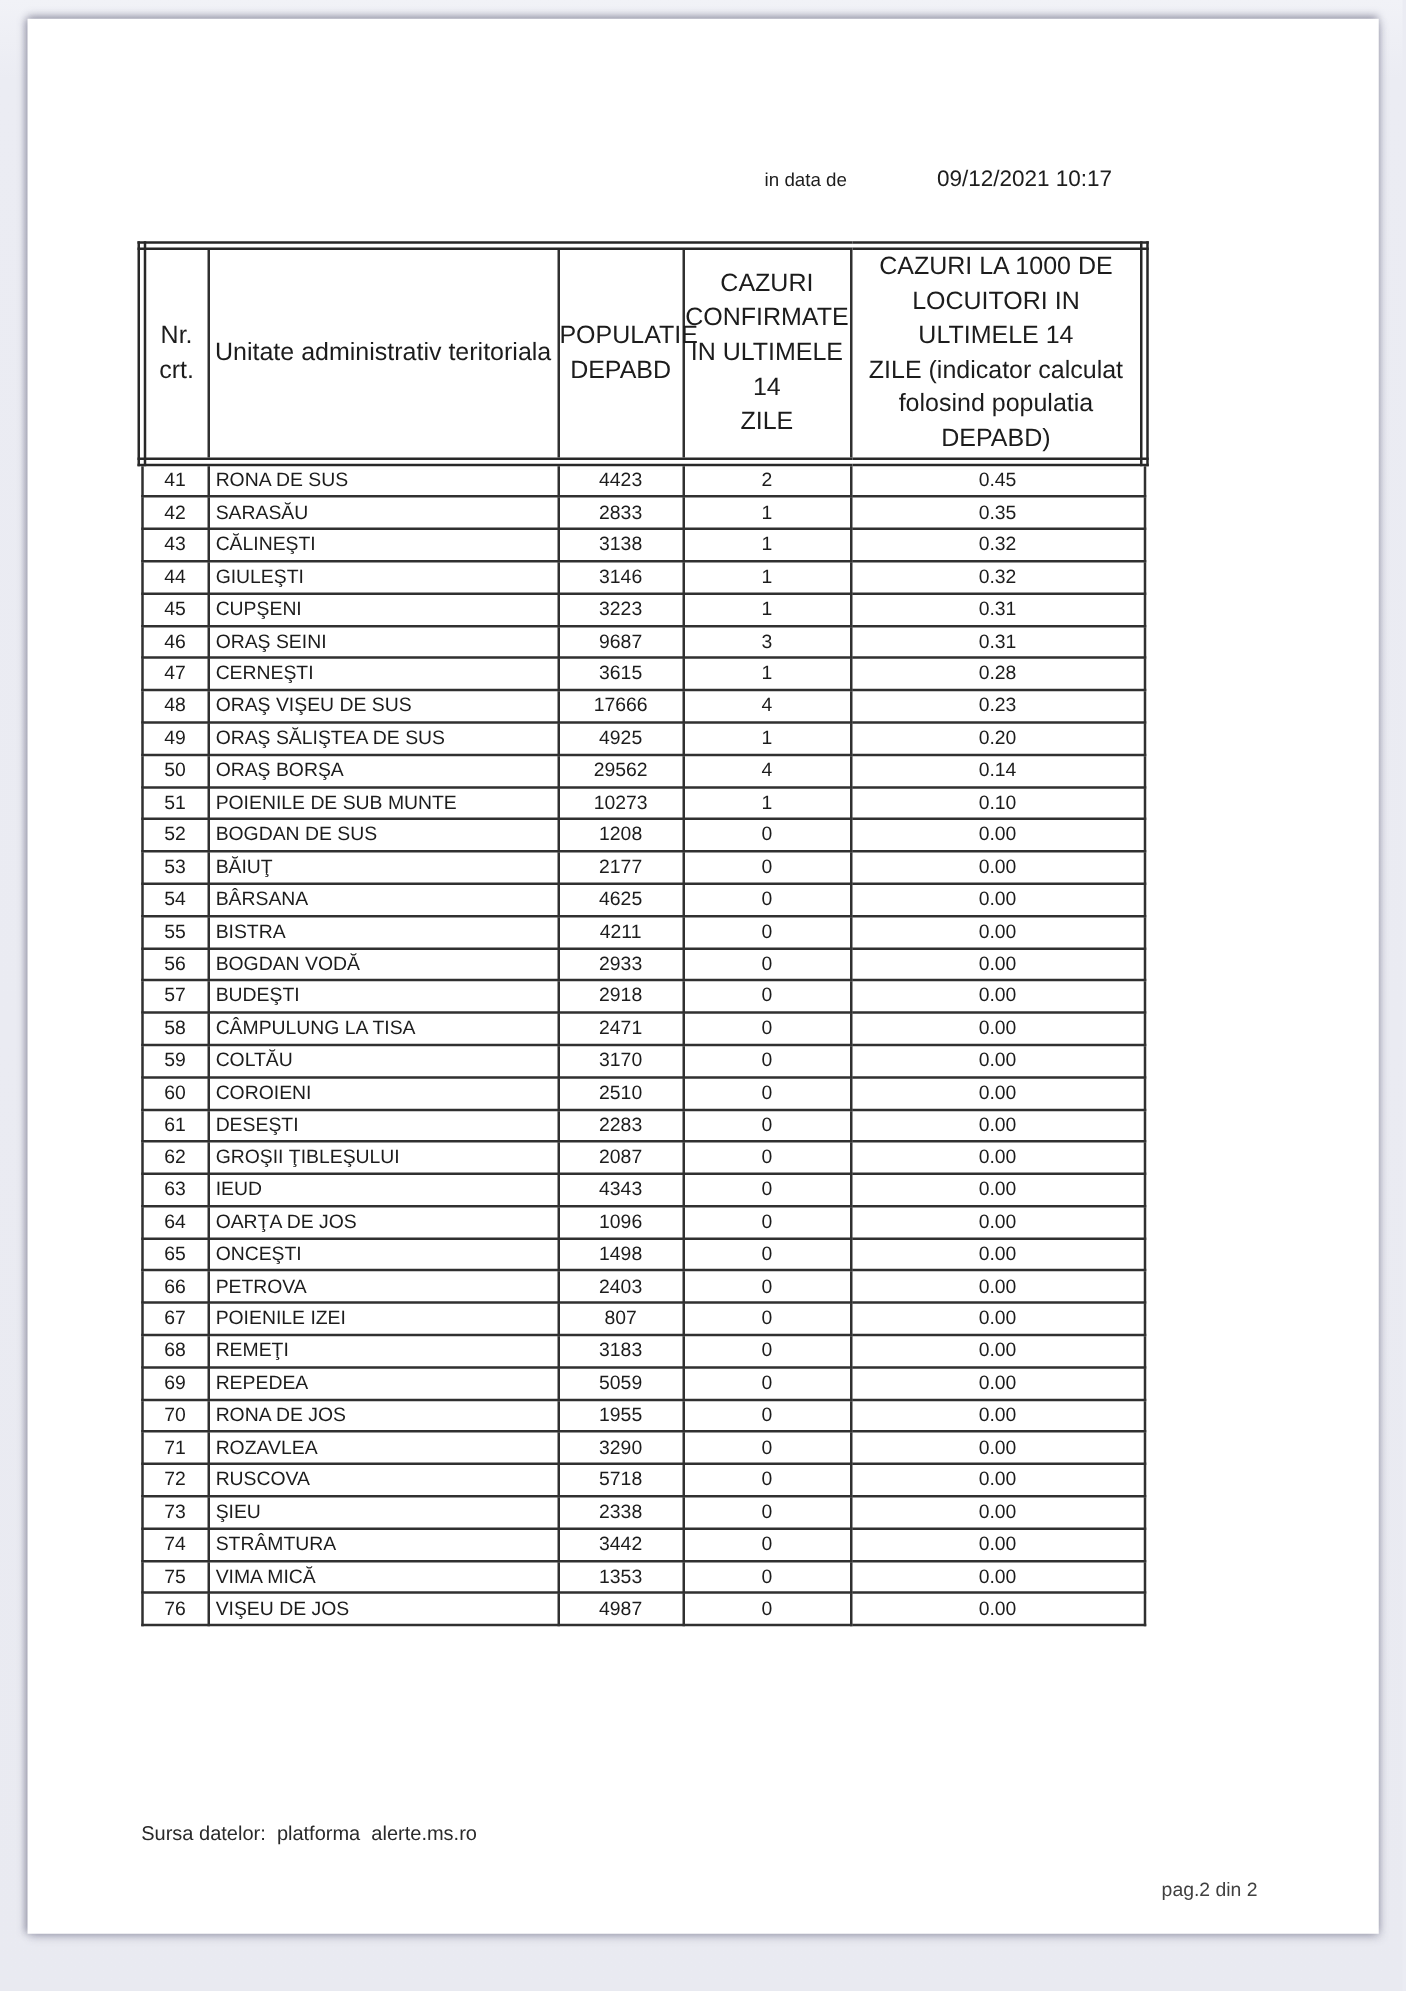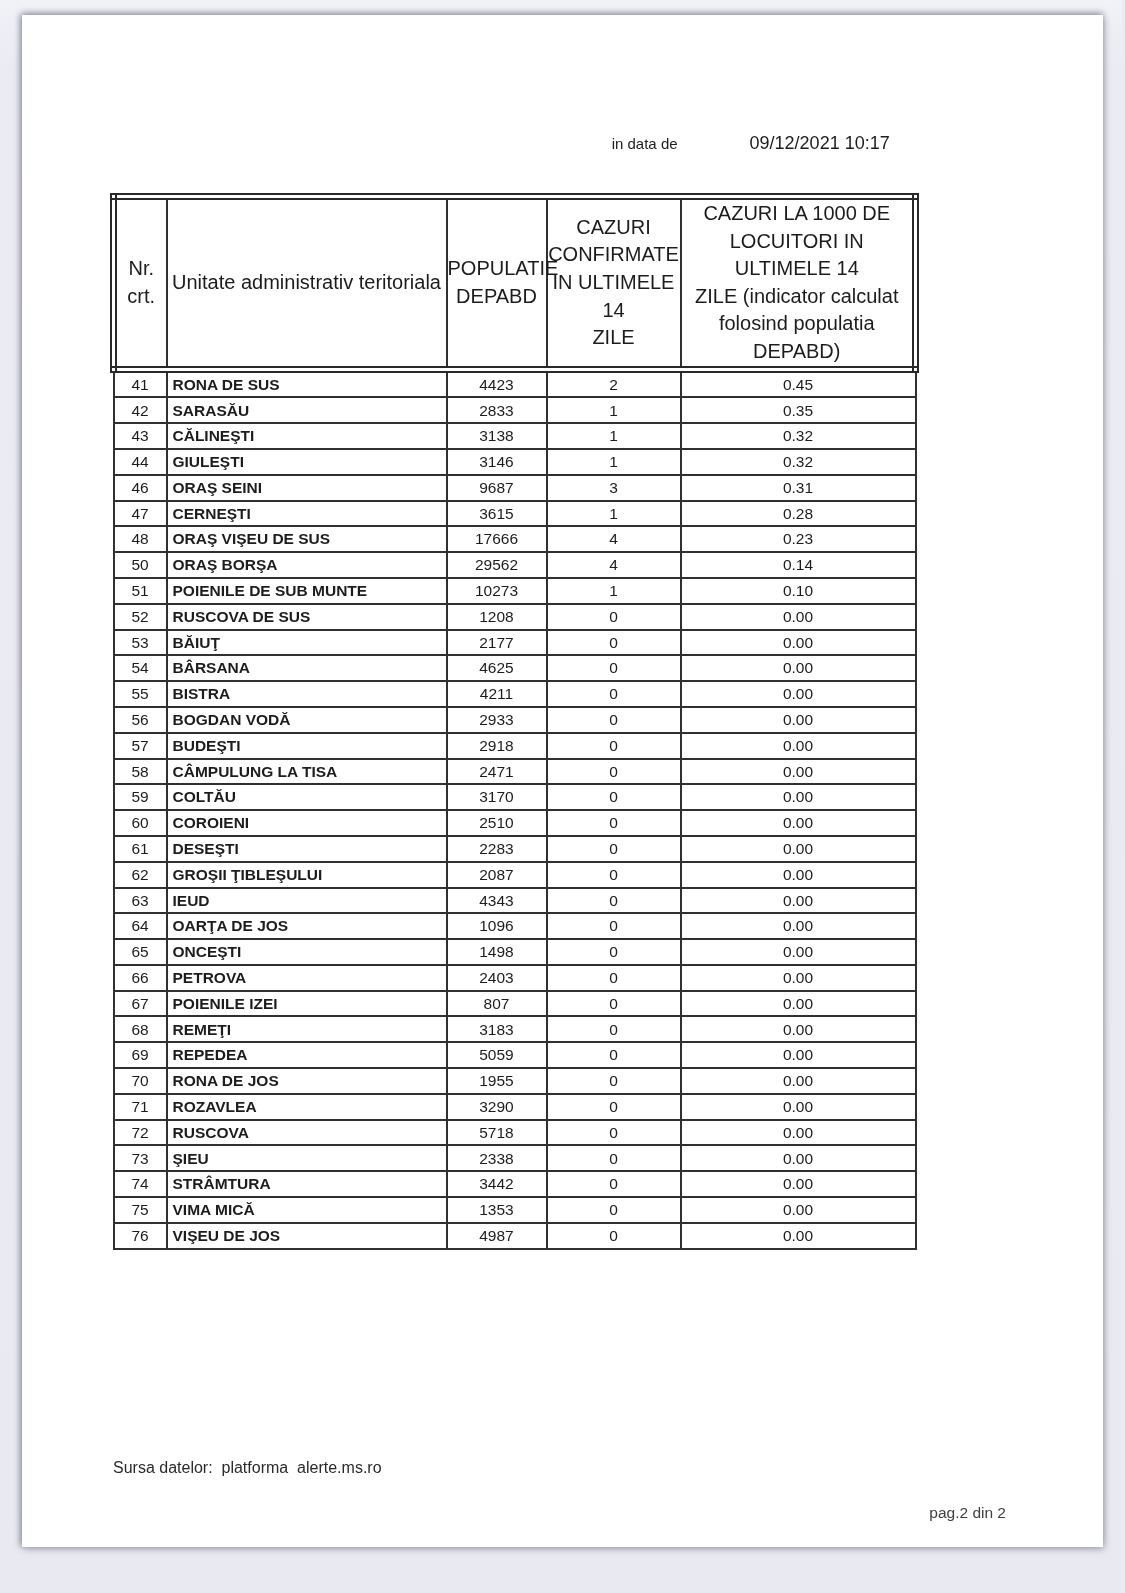--- a/index.html
+++ b/index.html
@@ -72,21 +72,21 @@
   }
   table.covid thead th:first-child { border-left: 7px double #282828; }
   table.covid thead th:last-child  { border-right: 7px double #282828; }
   table.covid tbody td {
     height: 23.8px;
     font-size: 15.5px;
     line-height: 1;
     vertical-align: middle;
   }
   table.covid tbody td.c0 { text-align: center; margin-top: 40px; }
-  table.covid tbody td.c1 { text-align: left; padding-left: 5px; font-weight: bold; }
+  table.covid tbody td.c1 { text-align: left; padding-left: 5px; }
   table.covid tbody td.c2,
   table.covid tbody td.c3,
   table.covid tbody td.c4 { text-align: center; }
   .footer-source {
     position: absolute;
     left: 91px;
     top: 1444px;
     font-size: 16px;
     color: #2a2a2a;
     white-space: pre;
@@ -158,20 +158,27 @@
               <td class="c4">0.32</td>
             </tr>
             <tr>
               <td class="c0">44</td>
               <td class="c1">GIULEŞTI</td>
               <td class="c2">3146</td>
               <td class="c3">1</td>
               <td class="c4">0.32</td>
             </tr>
             <tr>
+              <td class="c0">45</td>
+              <td class="c1">CUPŞENI</td>
+              <td class="c2">3223</td>
+              <td class="c3">1</td>
+              <td class="c4">0.31</td>
+            </tr>
+            <tr>
               <td class="c0">46</td>
               <td class="c1">ORAŞ SEINI</td>
               <td class="c2">9687</td>
               <td class="c3">3</td>
               <td class="c4">0.31</td>
             </tr>
             <tr>
               <td class="c0">47</td>
               <td class="c1">CERNEŞTI</td>
               <td class="c2">3615</td>
@@ -179,36 +186,43 @@
               <td class="c4">0.28</td>
             </tr>
             <tr>
               <td class="c0">48</td>
               <td class="c1">ORAŞ VIŞEU DE SUS</td>
               <td class="c2">17666</td>
               <td class="c3">4</td>
               <td class="c4">0.23</td>
             </tr>
             <tr>
+              <td class="c0">49</td>
+              <td class="c1">ORAŞ SĂLIŞTEA DE SUS</td>
+              <td class="c2">4925</td>
+              <td class="c3">1</td>
+              <td class="c4">0.20</td>
+            </tr>
+            <tr>
               <td class="c0">50</td>
               <td class="c1">ORAŞ BORŞA</td>
               <td class="c2">29562</td>
               <td class="c3">4</td>
               <td class="c4">0.14</td>
             </tr>
             <tr>
               <td class="c0">51</td>
               <td class="c1">POIENILE DE SUB MUNTE</td>
               <td class="c2">10273</td>
               <td class="c3">1</td>
               <td class="c4">0.10</td>
             </tr>
             <tr>
               <td class="c0">52</td>
-              <td class="c1">RUSCOVA DE SUS</td>
+              <td class="c1">BOGDAN DE SUS</td>
               <td class="c2">1208</td>
               <td class="c3">0</td>
               <td class="c4">0.00</td>
             </tr>
             <tr>
               <td class="c0">53</td>
               <td class="c1">BĂIUŢ</td>
               <td class="c2">2177</td>
               <td class="c3">0</td>
               <td class="c4">0.00</td>

